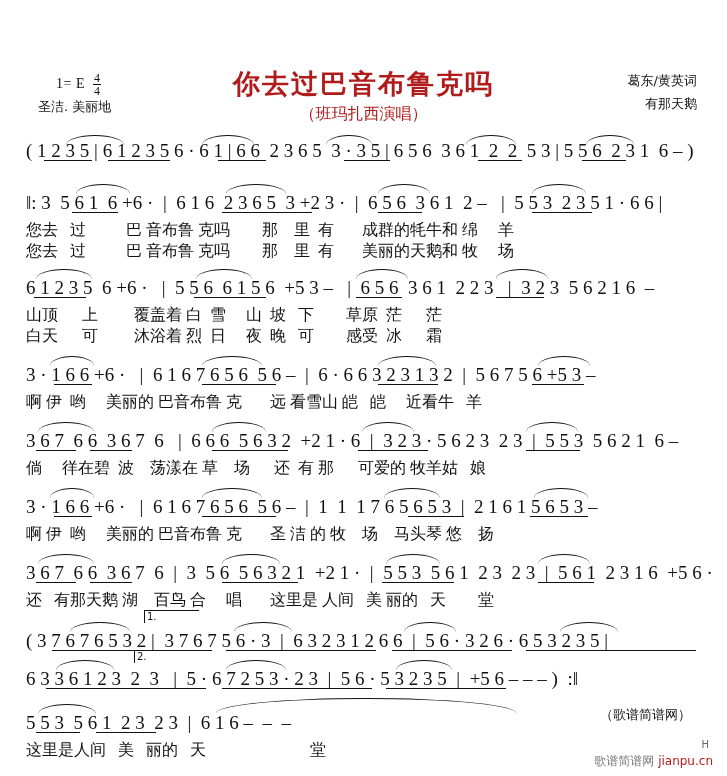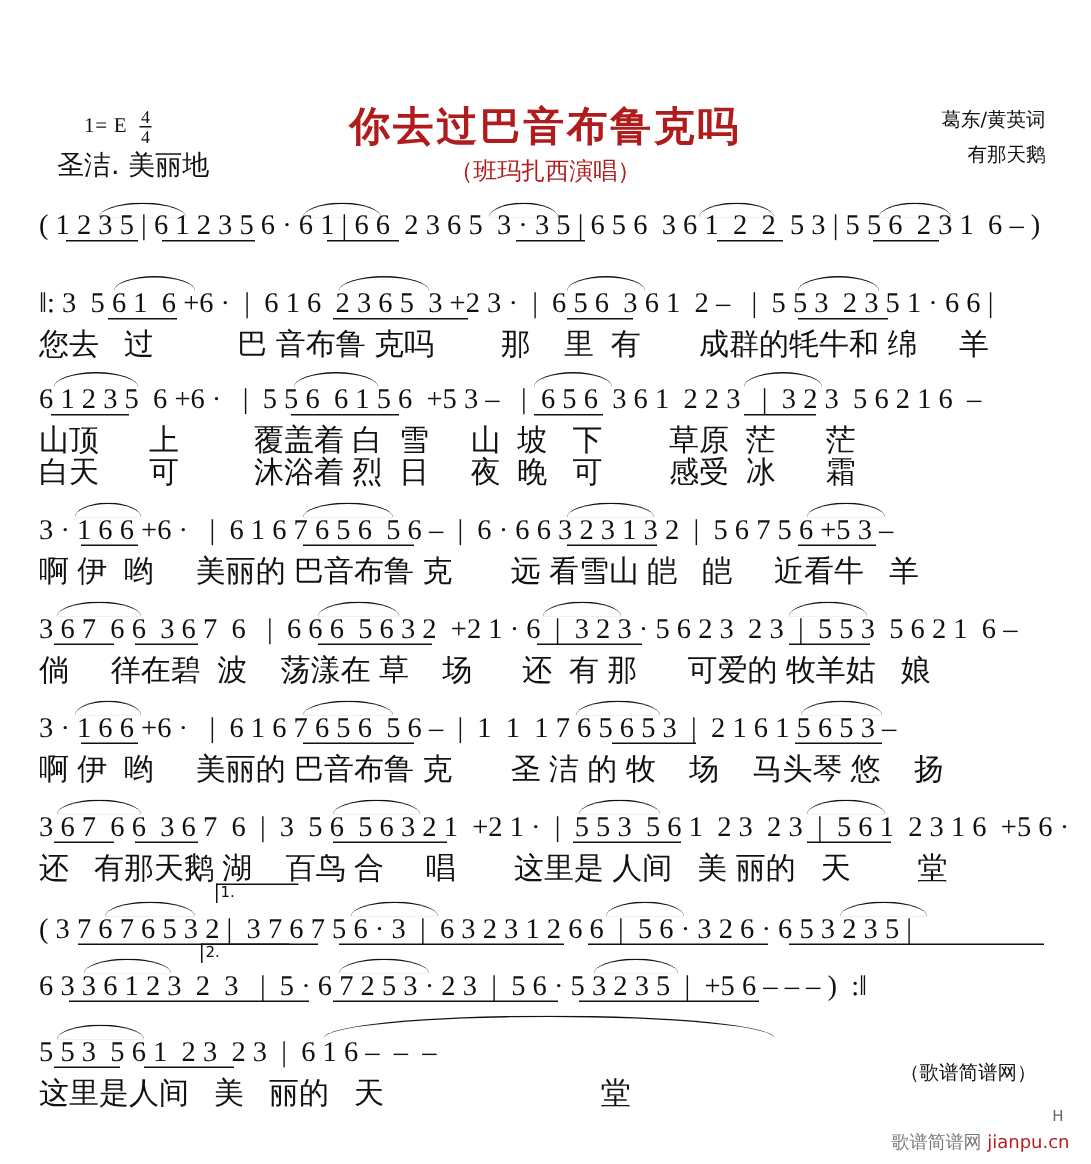--- a/index.html
+++ b/index.html
@@ -34,21 +34,21 @@
     text-align:center;
     line-height:1;
     margin-left:4px;
     font-size:12px;
   }
   .key-sig .frac .num{display:block;border-bottom:1.4px solid #111;padding:0 1px;}
   .key-sig .frac .den{display:block;padding:0 1px;}
   .mood{
     position:absolute;
     left:38px;top:50px;
-    font-size:18px;
+    font-size:13px;
     font-family:"DejaVu Sans", sans-serif;
   }
   .title{
     position:absolute;
     left:0;right:0;top:18px;
     text-align:center;
     font-size:27px;
     font-weight:bold;
     color:#b01c1c;
     letter-spacing:2px;
@@ -81,22 +81,22 @@
   }
   .notes{
     font-family:"Liberation Serif", serif;
     font-size:19px;
     letter-spacing:0px;
     white-space:pre;
     line-height:30px;
     height:30px;
   }
   .lyr{
-    font-family:Liberation Sans, sans-serif;
-    font-size:20px;
+    font-family:Liberation Serif, serif;
+    font-size:16px;
     white-space:pre;
     line-height:24px;
     height:24px;
     letter-spacing:0px;
   }
   .lyr2{margin-top:-3px;}
   .slur{
     position:absolute;
     border-top:1.3px solid #111;
     border-radius:50%/100% 100% 0 0;
@@ -179,20 +179,21 @@
       <div class="notes">‖: 3  5 6 1  6 +6 ·  |  6 1 6  2 3 6 5  3 +2 3 ·  |  6 5 6  3 6 1  2 –   |  5 5 3  2 3 5 1 · 6 6 |</div>
       <div class="slur" style="left:50px;top:-4px;width:54px;"></div>
       <div class="slur" style="left:200px;top:-4px;width:60px;"></div>
       <div class="slur" style="left:352px;top:-4px;width:52px;"></div>
       <div class="slur" style="left:506px;top:-4px;width:54px;"></div>
       <div class="under" style="left:46px;top:24px;width:46px;"></div>
       <div class="under" style="left:196px;top:24px;width:90px;"></div>
       <div class="under" style="left:352px;top:24px;width:44px;"></div>
       <div class="under" style="left:506px;top:24px;width:60px;"></div>
       <div class="lyr">您去   过          巴 音布鲁 克吗        那    里  有       成群的牦牛和 绵     羊</div>
+      <div class="lyr lyr2">您去   过          巴 音布鲁 克吗        那    里  有       美丽的天鹅和 牧     场</div>
     </div>
 
     <div class="line" style="margin-top:10px;">
       <div class="notes">6 1 2 3 5  6 +6 ·   |  5 5 6  6 1 5 6  +5 3 –   |  6 5 6  3 6 1  2 2 3   |  3 2 3  5 6 2 1 6  –</div>
       <div class="slur" style="left:10px;top:-4px;width:56px;"></div>
       <div class="slur" style="left:170px;top:-4px;width:56px;"></div>
       <div class="slur" style="left:330px;top:-4px;width:52px;"></div>
       <div class="slur" style="left:470px;top:-4px;width:52px;"></div>
       <div class="under" style="left:8px;top:24px;width:52px;"></div>
       <div class="under" style="left:168px;top:24px;width:72px;"></div>

